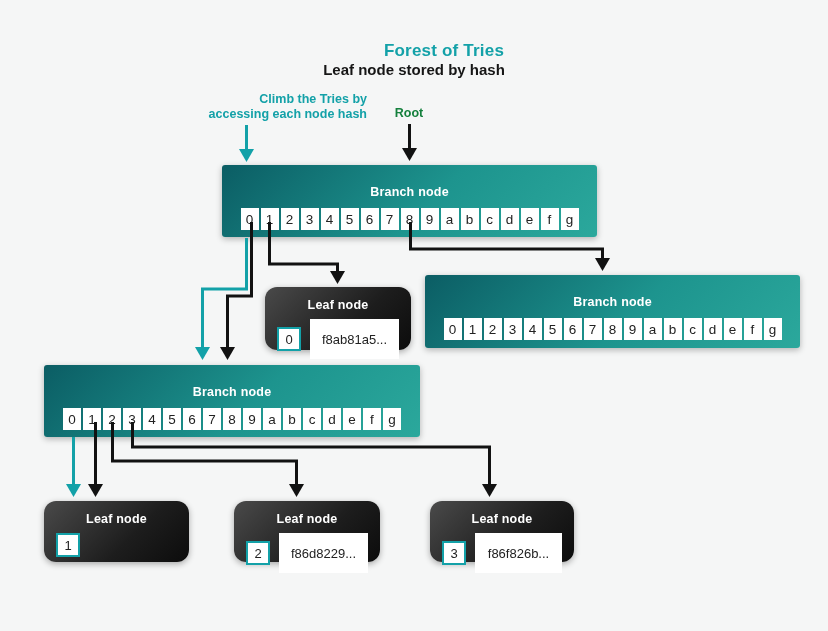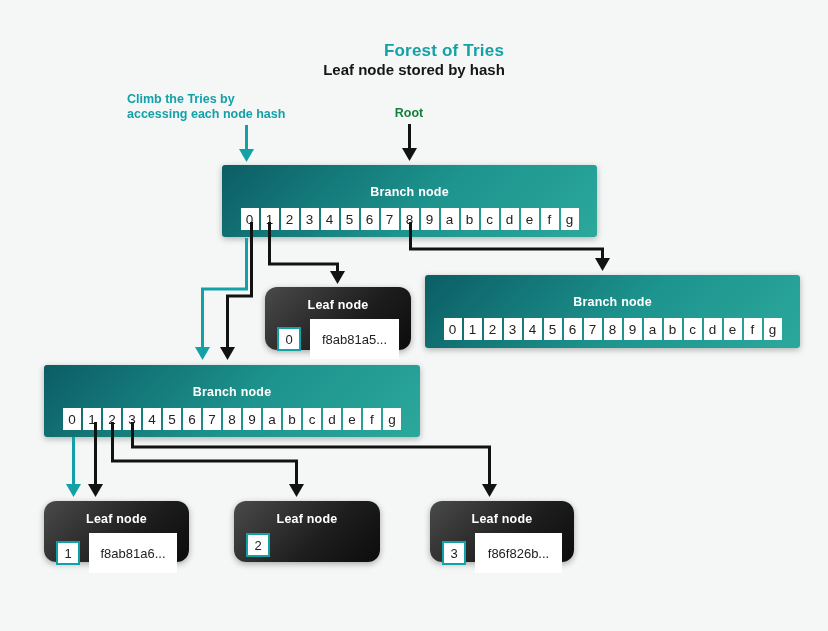--- a/index.html
+++ b/index.html
@@ -8,21 +8,21 @@
   }
   html,body{margin:0;padding:0;}
   body{background:var(--background);font-family:"Liberation Sans","DejaVu Sans",sans-serif;}
   .stage{position:relative;width:828px;height:631px;background:var(--background);overflow:hidden;}
 
   .page-title{position:absolute;left:0;top:41px;width:816px;text-align:center;
     color:var(--teal);font-size:17px;font-weight:bold;letter-spacing:.2px;padding-left:36px;}
   .page-subtitle{position:absolute;left:0;top:61px;width:828px;text-align:center;
     color:#161616;font-size:15px;font-weight:600;}
 
-  .note-climb{position:absolute;left:127px;top:92px;width:240px;text-align:left;
+  .note-climb{position:absolute;left:127px;top:92px;width:240px;text-align:right;
     color:var(--teal);font-size:12.5px;font-weight:bold;line-height:14.5px;white-space:pre-line;}
   .note-root{position:absolute;left:379px;top:106px;width:60px;text-align:center;
     color:#15803d;font-size:12.5px;font-weight:bold;}
 
   .branch{position:absolute;border-radius:3px;color:#fff;
     background:linear-gradient(135deg,var(--branch-dark) 0%,var(--branch-mid) 55%,var(--branch-light) 100%);
     box-shadow:0 2px 6px rgba(0,0,0,.28);}
   .branch-title{text-align:center;font-weight:bold;font-size:12.5px;line-height:14px;margin-top:20px;letter-spacing:.2px;}
   .cells{display:flex;justify-content:center;gap:2px;margin-top:9px;}
   .cell{width:18px;height:22px;background:#fff;color:#222;font-size:13.5px;
@@ -130,28 +130,28 @@
     <div class="leaf-row">
       <span class="idx">0</span>
       <span class="hash">f8ab81a5...</span>
     </div>
   </div>
 
   <div class="leaf" style="left:44px;top:501px;width:145px;height:61px">
     <div class="leaf-title">Leaf node</div>
     <div class="leaf-row">
       <span class="idx">1</span>
-      <span class="hash">f8ab81a6...</span>
     </div>
   </div>
 
   <div class="leaf" style="left:234px;top:501px;width:146px;height:61px">
     <div class="leaf-title">Leaf node</div>
     <div class="leaf-row">
       <span class="idx">2</span>
+      <span class="hash">f86d8229...</span>
     </div>
   </div>
 
   <div class="leaf" style="left:430px;top:501px;width:144px;height:61px">
     <div class="leaf-title">Leaf node</div>
     <div class="leaf-row">
       <span class="idx">3</span>
       <span class="hash">f86f826b...</span>
     </div>
   </div>

